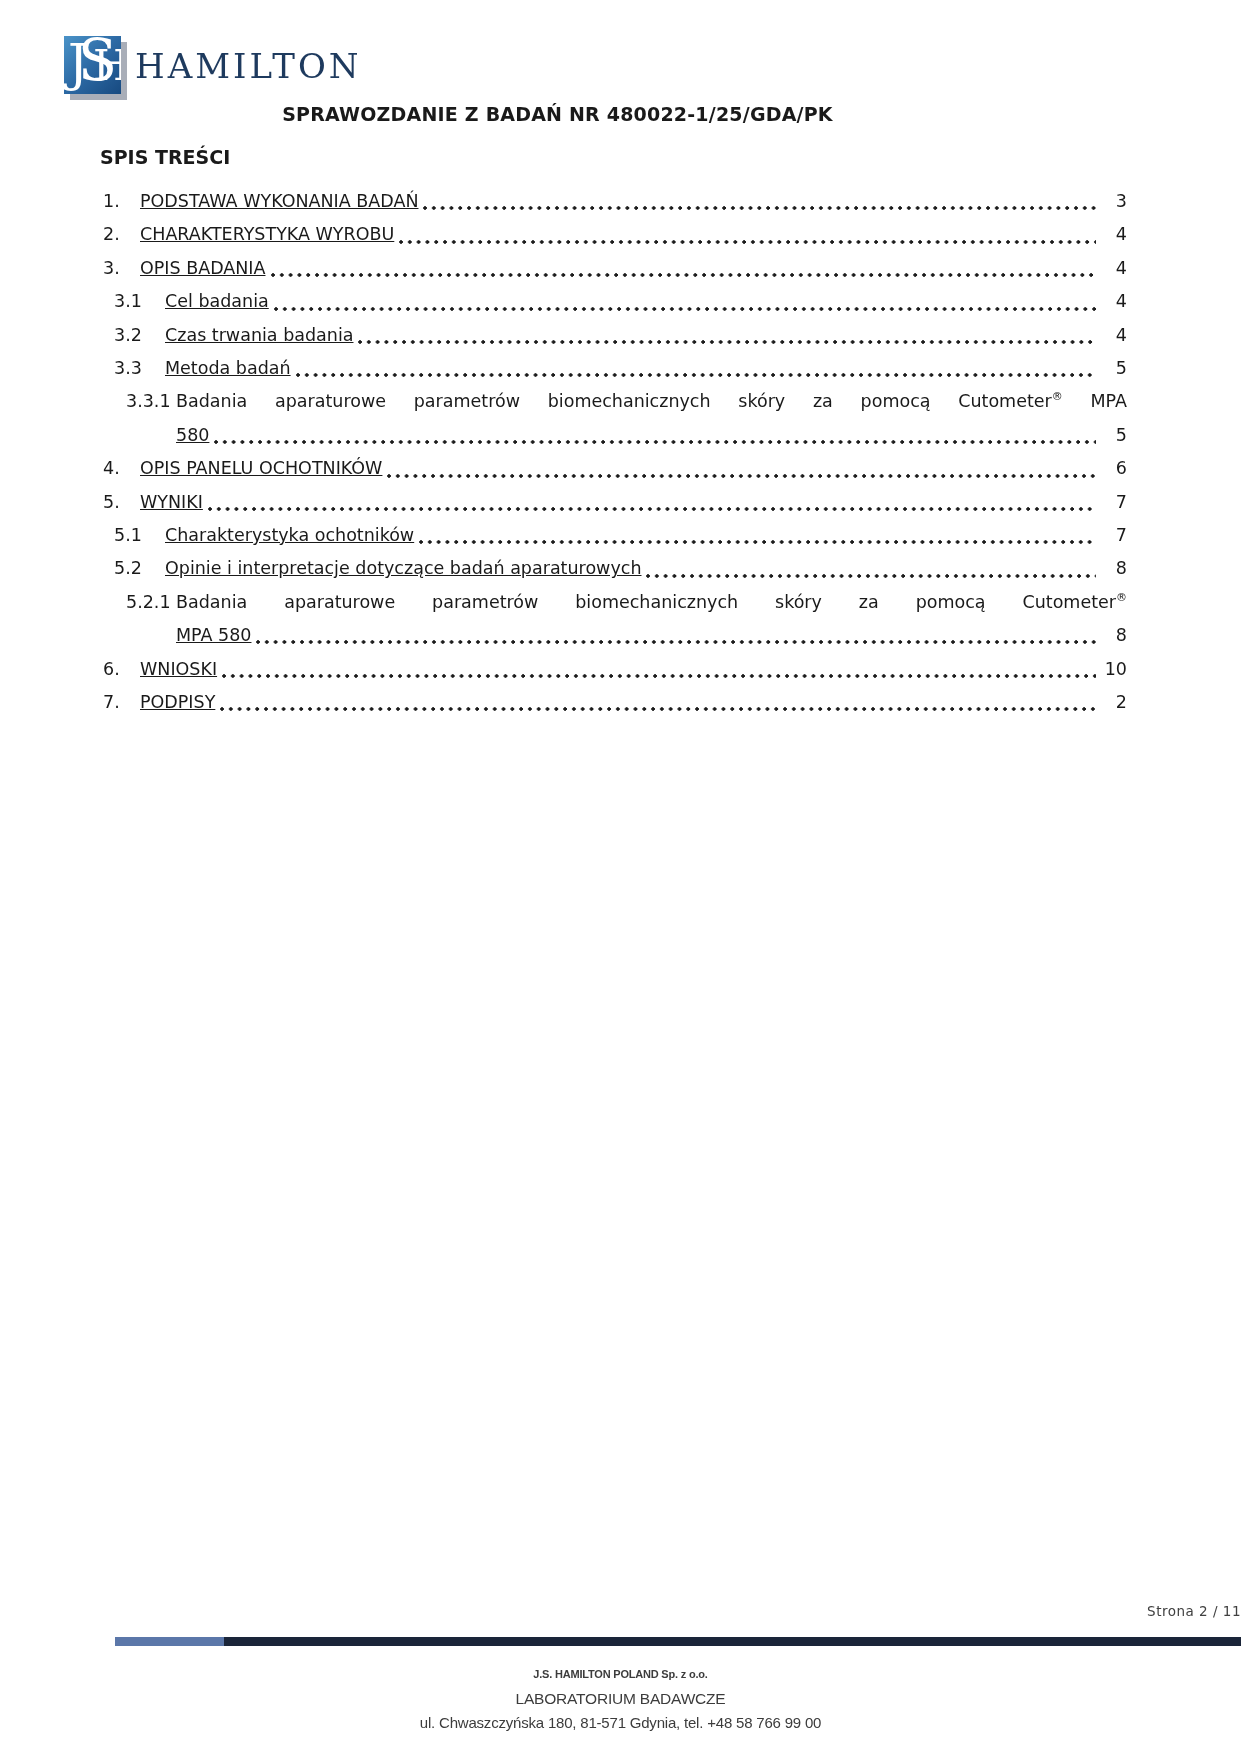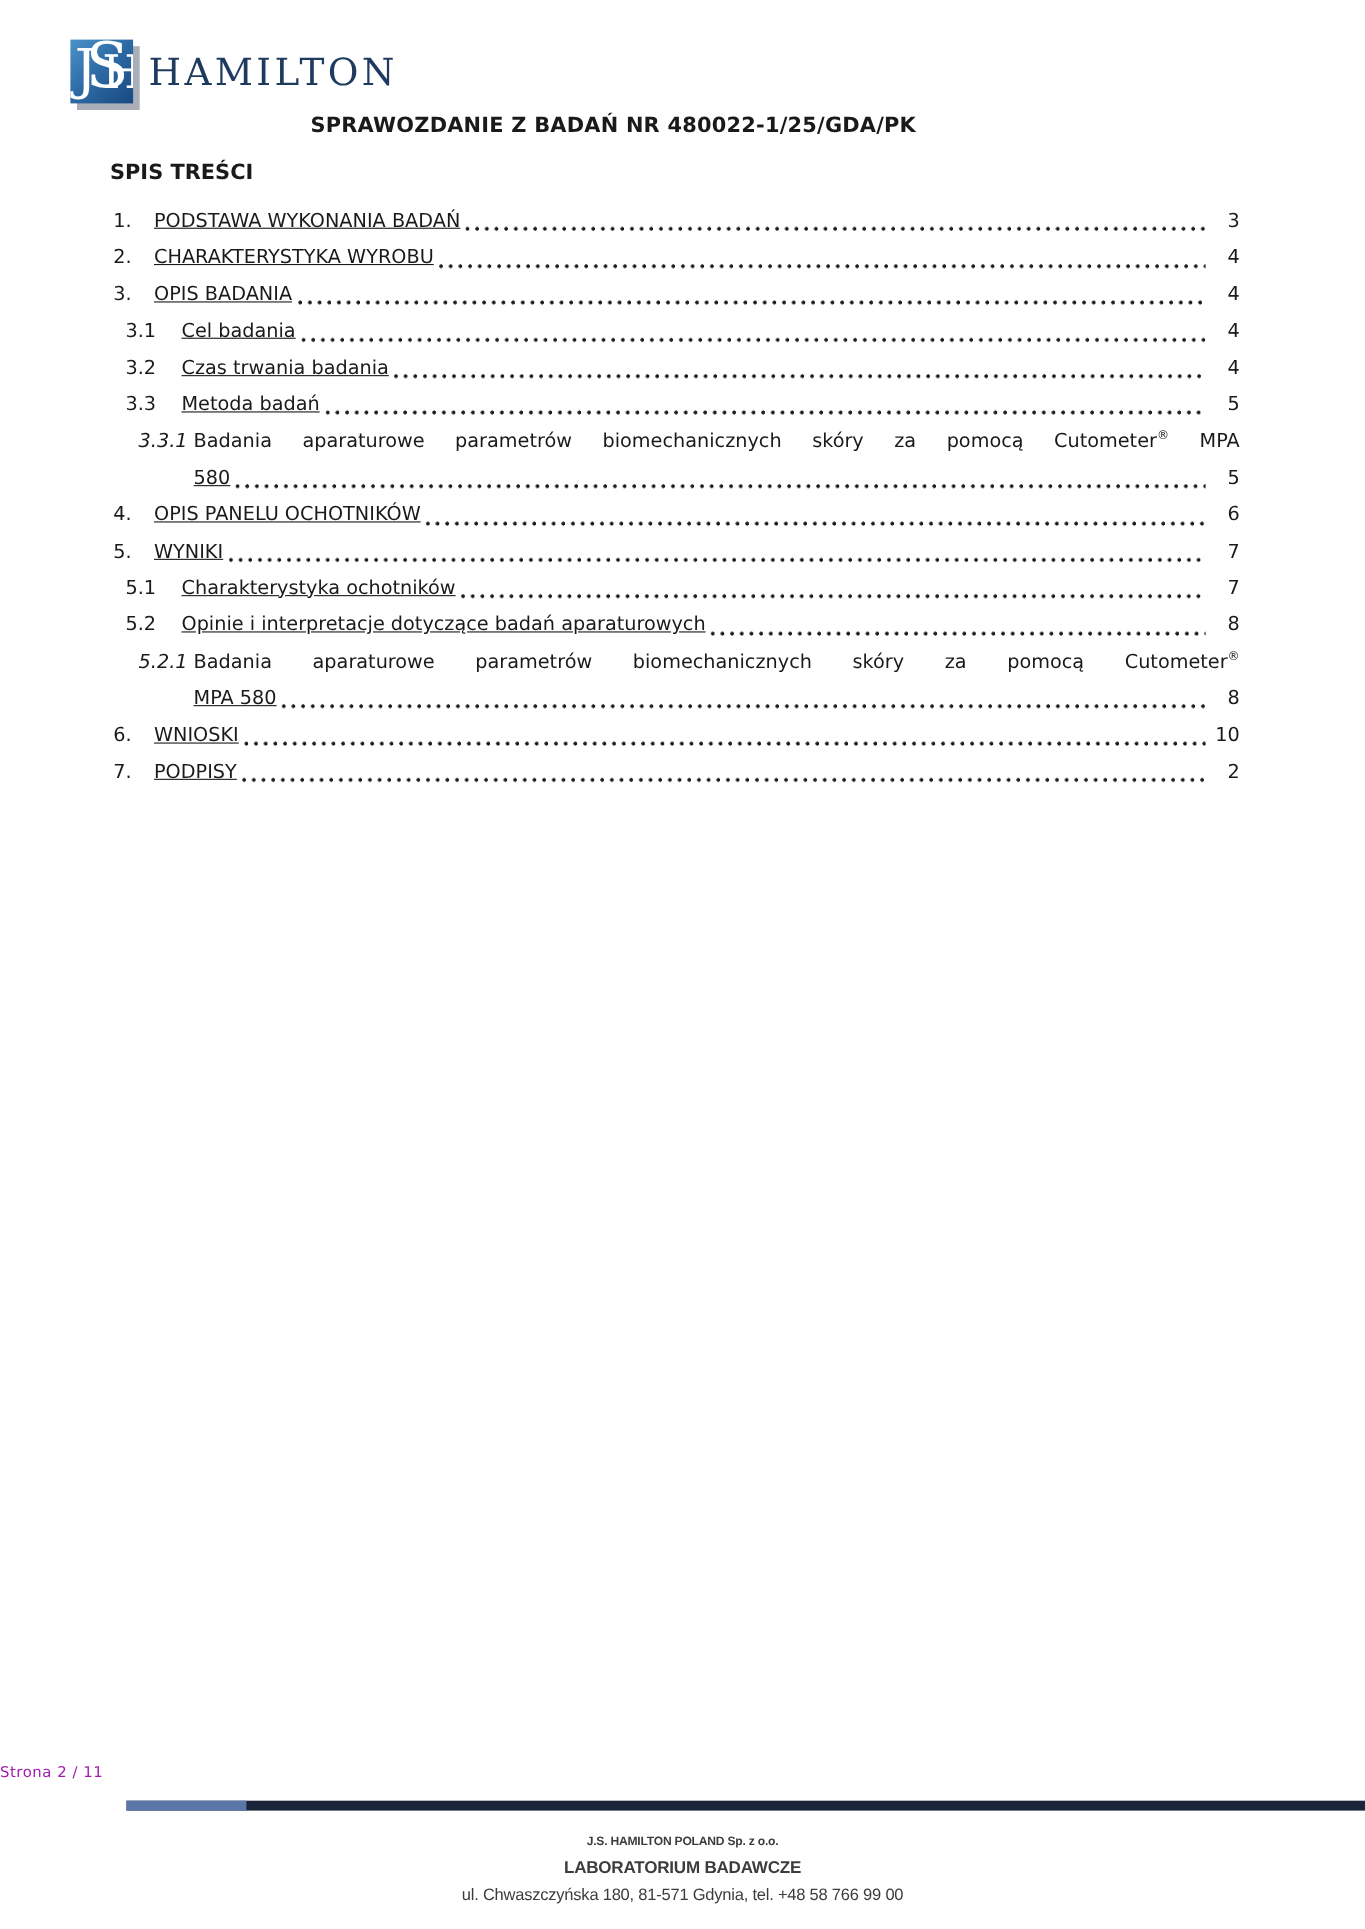--- a/index.html
+++ b/index.html
@@ -38,48 +38,48 @@
     position:absolute; top:146px; left:100px; font-size:19px; font-weight:bold;
   }
 
   
   .toc { position:absolute; top:185px; left:100px; width:1027px; font-size:17.5px; }
   .toc-row { display:flex; height:33.4px; line-height:33.4px; white-space:nowrap; }
   .toc-row.wrap { height:66.8px; }
   .num { flex:0 0 auto; }
   .lvl1 .num { width:40px; padding-left:3px; }
   .lvl2 .num { width:65px; padding-left:14px; }
-  .lvl3 .num { width:76px; padding-left:26px;font-style:italic; }
+  .lvl3 .num { width:76px; padding-left:26px; }
   .lbl { flex:0 0 auto;text-decoration:underline; }
   .leader {
     flex:1 1 auto; margin-left:5px; margin-right:5px;
     background-image:radial-gradient(circle at 2px 2px, #1b1b1b 1.5px, rgba(0,0,0,0) 1.95px);
     background-size:8.8px 4px; background-repeat:repeat-x;
     background-position:left 0 bottom 8px;
   }
   .page-num { flex:0 0 auto; min-width:26px; text-align:right; }
   .body { flex:1 1 auto; display:flex; flex-direction:column; min-width:0; }
   .l1 { height:33.4px; line-height:33.4px; white-space:normal; }
   .l1.just { text-align:justify; text-align-last:justify; }
   .l2 { display:flex; height:33.4px; line-height:33.4px; }
   sup { font-size:11px; line-height:0; vertical-align:super; }
 
   
   .page-indicator {
-    position:absolute; top:1603px; left:0; width:1241px; text-align:left;
-    font-size:13.5px; color:#a21caf; letter-spacing:0.5px;
+    position:absolute; top:1603px; left:0; width:1241px; text-align:right;
+    font-size:13.5px; color:#404040; letter-spacing:0.5px;
   }
   .footer-bar { position:absolute; top:1637px; left:115px; width:1126px; height:9px; background:#1a2539; }
   .bar-left { position:absolute; left:0; top:0; width:109px; height:9px; background:#5b77a9; }
   .footer-info {
     position:absolute; top:1662px; left:0; width:1241px; text-align:center;
     font-family:"Liberation Sans", sans-serif; color:#3c3c3c;
   }
   .company   { font-size:11px; font-weight:bold; line-height:25px; letter-spacing:-0.2px; }
-  .lab       { font-size:15.5px; font-weight:bold; line-height:24px; letter-spacing:-0.2px; }
+  .lab       { font-size:15.5px; font-weight:normal; line-height:24px; letter-spacing:-0.2px; }
   .address   { font-size:15px;  line-height:24px; letter-spacing:-0.2px; }
 </style>
 </head>
 <body>
 
 <div class="page">
 
   <div class="logo-block">
     <div class="logo-mark">
       <span class="m-j">J</span>

